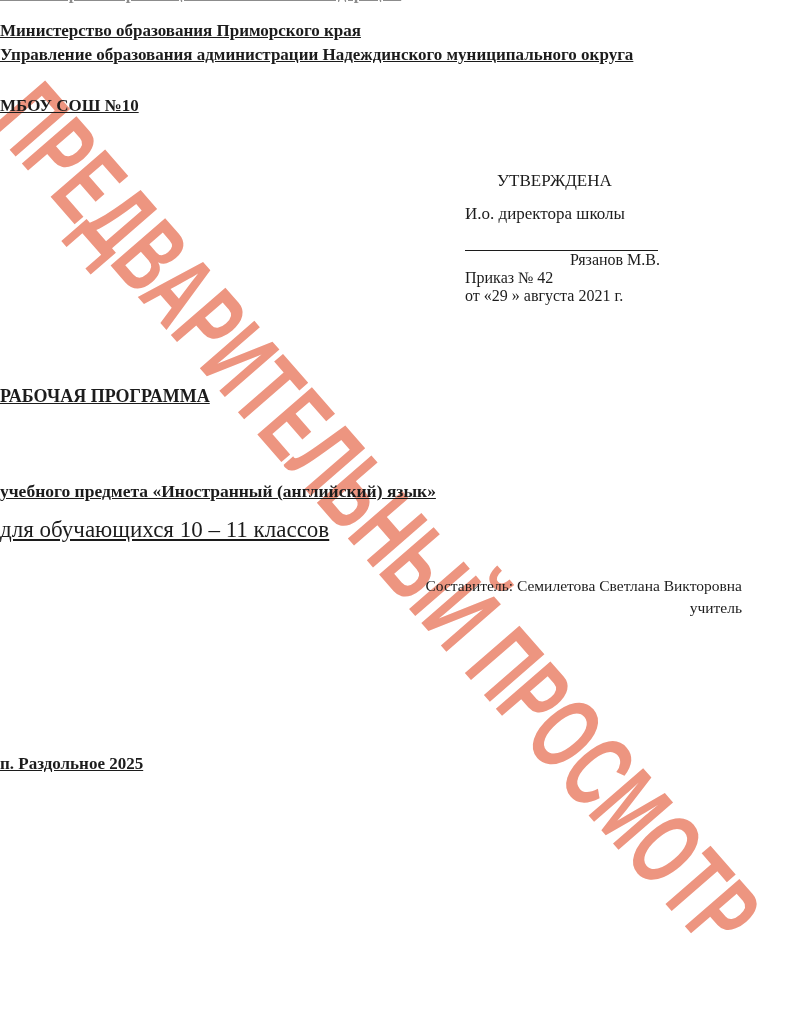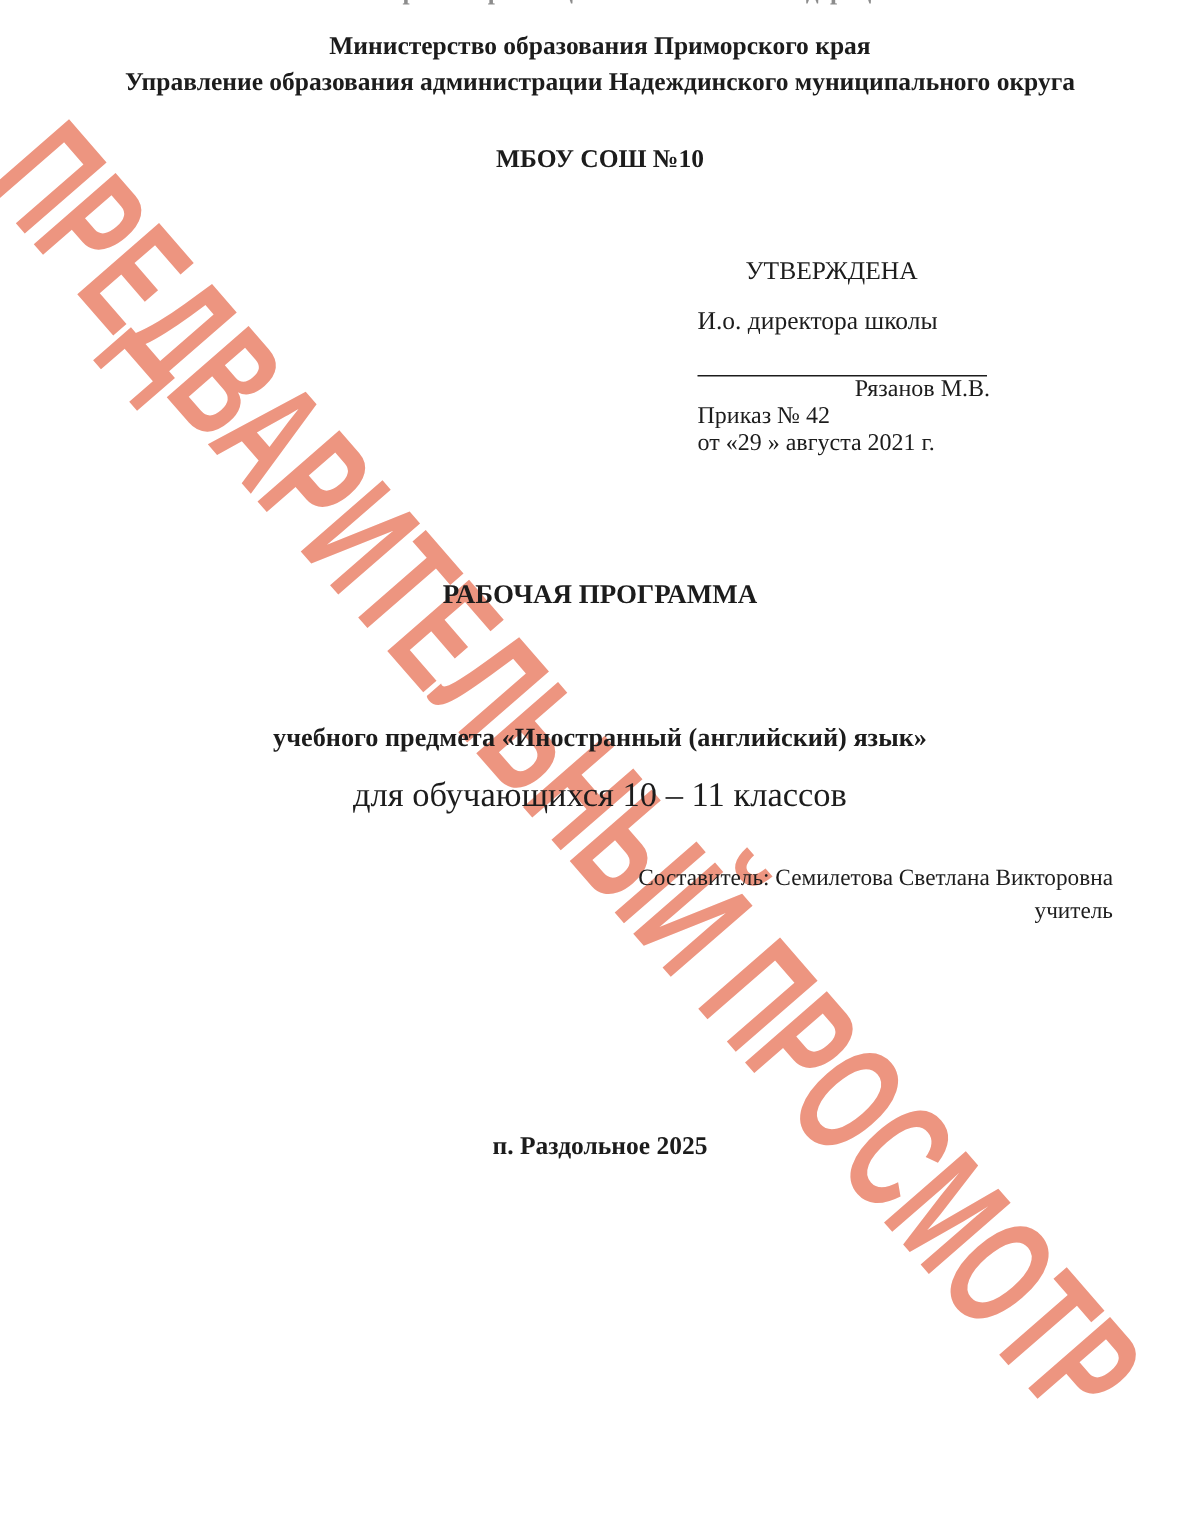--- a/index.html
+++ b/index.html
@@ -10,22 +10,23 @@
     background: #ffffff;
     overflow: hidden;
     font-family: "Liberation Serif", "DejaVu Serif", serif;
     color: #1c1c1c;
   }
   .abs { position: absolute; z-index: 2; }
   .center-line {
     position: absolute;
     left: 0;
     width: 100%;
-    text-align: center;
+    text-align: left;
     z-index: 2;
+    text-decoration: underline;
   }
   .bold { font-weight: bold; }
   .fs-header { font-size: 17px; line-height: 20px; }
   .top-cut {
     top: -16px;
     opacity: 0.5;
     font-size: 17px;
     line-height: 19px;
     font-weight: bold;
   }

